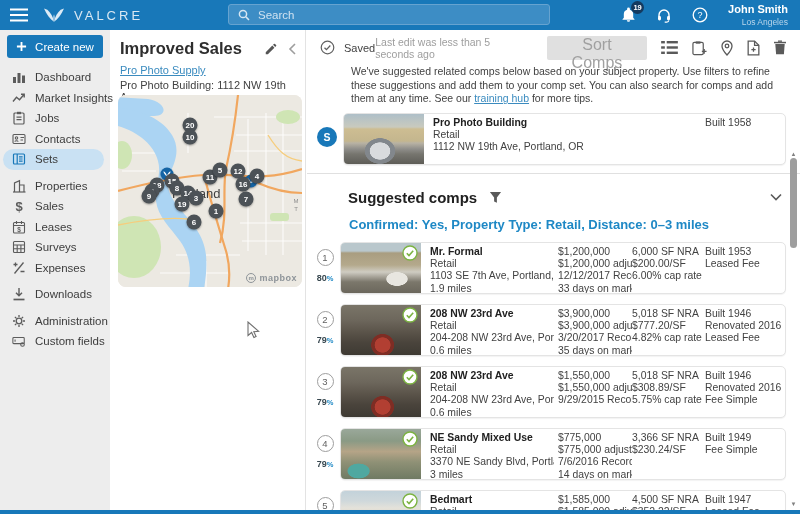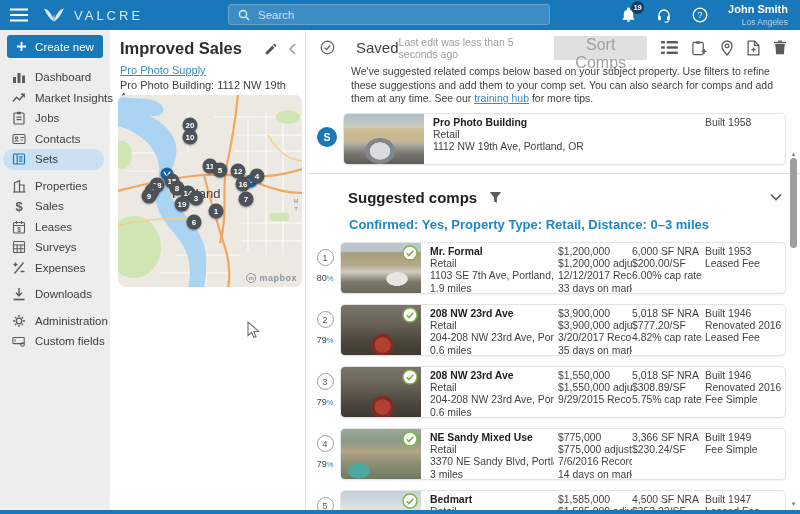--- a/index.html
+++ b/index.html
@@ -40,21 +40,21 @@
   .map svg.base{position:absolute;left:0;top:0;}
   .marker{position:absolute;width:15px;height:15px;border-radius:50%;background:#4c5257;color:#fff;font-size:8px;font-weight:700;display:flex;align-items:center;justify-content:center;transform:translate(-50%,-50%);box-shadow:0 1px 2px rgba(0,0,0,.35);cursor:pointer;z-index:3;}
   .marker.subject{width:13px;height:13px;background:#1464a5;z-index:2;}
   .map-edge-label{position:absolute;font-size:6px;color:#8d8d8d;transform:translate(-50%,-50%);z-index:1;}
   .attribution{position:absolute;right:5px;bottom:4px;display:flex;align-items:center;gap:3px;z-index:4;color:#8e9499;font-size:9px;font-weight:700;letter-spacing:.5px;}
   .attribution .m-circle{width:10px;height:10px;border-radius:50%;border:1.5px solid #8e9499;display:flex;align-items:center;justify-content:center;font-size:6px;font-weight:700;}
 
   
   .right-panel{position:absolute;left:307px;top:30px;right:0;bottom:4px;background:#fff;overflow:hidden;}
   .rp-toolbar{display:flex;align-items:center;height:31px;padding:4px 14px 0 13px;}
-  .saved{display:flex;align-items:center;gap:21px;font-size:15px;color:#424242;}
+  .saved{display:flex;align-items:center;gap:9px;font-size:11px;color:#424242;}
   .last-edit{margin-left:auto;font-size:10.5px;color:#9e9e9e;}
   .sort-btn{background:#e0e0e0;color:#a0a0a0;border:none;border-radius:2px;font-size:16px;height:24px;padding:0 13px;margin-left:16px;cursor:default;}
   .tool-icons{display:flex;align-items:center;gap:14px;margin-left:14px;}
   .tool-icons .ticon{display:flex;cursor:pointer;}
   .banner{font-size:10.5px;color:#424242;line-height:13.5px;margin:4px 14px 7px 44px;}
   .banner a{color:#3a8bbf;text-decoration:underline;cursor:pointer;}
 
   .subject-row,.comp-row{display:flex;align-items:flex-start;padding:0 14px 0 6px;}
   .comp-row{padding-bottom:10px;}
   .sbadge{width:20px;height:20px;border-radius:50%;background:#1878b9;color:#fff;font-size:10.5px;font-weight:700;display:flex;align-items:center;justify-content:center;margin:14px 6px 0 4px;flex:none;}
@@ -69,21 +69,21 @@
   .line.name{font-weight:700;color:#212121;}
 
   .divider{border-top:1px solid #e0e0e0;margin-top:8px;}
   .sc-head{display:flex;align-items:center;padding:15px 18px 0 41px;}
   .sc-title{font-size:15px;font-weight:700;color:#212121;margin-right:12px;}
   .sc-chevron{margin-left:auto;display:flex;cursor:pointer;}
   .filters{font-size:13px;color:#1e88c5;padding:11px 0 10px 42px;font-weight:bold;}
 
   .rank-col{width:24px;flex:none;text-align:center;padding-top:7px;margin-right:3px;}
   .rank{width:17px;height:17px;border:1px solid #9e9e9e;border-radius:50%;background:#fff;color:#616161;font-size:9.5px;display:flex;align-items:center;justify-content:center;margin:0 auto 7px;}
-  .match{font-size:9px;font-weight:400;color:#37474f;}
+  .match{font-size:9px;font-weight:700;color:#37474f;}
   .match .pct{color:#1e88c5;font-size:7.5px;}
 
   
   .ph-subject{background:radial-gradient(ellipse at 45% 74%,#d9dbdd 0 16%,#82878c 17% 24%,transparent 25%),linear-gradient(180deg,#aebfc8 0%,#c9cabe 26%,#cdbd92 30%,#c4b68e 54%,#b9b3a4 58%,#8f8e8a 70%,#77766f 80%,#5e5d57 100%);}
   .ph-1{background:radial-gradient(ellipse at 70% 72%,#e8e6e0 0 13%,transparent 14%),linear-gradient(180deg,#b9c7cc 0%,#b9c7cc 16%,#a99d80 20%,#b4a98c 44%,#cfccc2 58%,#7b776b 78%,#6b675c 100%);}
   .ph-2,.ph-3{background:radial-gradient(ellipse at 52% 80%,#b23f32 0 13%,#7e2d24 14% 19%,transparent 20%),linear-gradient(180deg,#7a7568 0%,#6d675c 30%,#5a5349 55%,#4a443c 75%,#3e3a33 100%);}
   .ph-4{background:radial-gradient(ellipse at 22% 84%,#4fa8a0 0 12%,transparent 13%),linear-gradient(180deg,#9aa89a 0%,#8a9a85 24%,#b5a487 45%,#8f9176 66%,#6f7a63 100%);}
   .ph-5{background:linear-gradient(180deg,#c3d2da 0%,#cfd8db 20%,#e4e2da 34%,#d8d4c8 50%,#4a4e55 60%,#b8b4a8 72%,#9a958a 85%,#7a766c 100%);}
 
   
@@ -326,21 +326,21 @@
           <path d="M0 96 C30 88 60 82 86 80 C118 77 140 88 184 74"></path>
           <path d="M120 0 C117 28 113 52 108 74 C104 94 110 120 102 148"></path>
           <path d="M86 80 C92 104 100 130 108 156 C112 170 112 182 110 194"></path>
           <path d="M140 88 C158 96 172 98 184 98"></path>
         </g>
         <text x="54" y="103" font-size="13" fill="#3f3f3f" font-family="Liberation Sans,sans-serif">Portland</text>
       </svg>
       <div id="map-markers" style="position:absolute;inset:0;">
           <div class="marker" style="left: 72px; top: 30px;">20</div>
           <div class="marker" style="left: 72px; top: 42px;">10</div>
-          <div class="marker" style="left: 92px; top: 71px;">11</div>
+          <div class="marker" style="left: 92px; top: 82px;">11</div>
           <div class="marker" style="left: 102px; top: 75px;">5</div>
           <div class="marker" style="left: 120px; top: 76px;">12</div>
           <div class="marker" style="left: 139px; top: 81px;">4</div>
           <div class="marker" style="left: 125px; top: 89px;">16</div>
           <div class="marker" style="left: 54px; top: 86px;">15</div>
           <div class="marker" style="left: 39px; top: 90px;">18</div>
           <div class="marker" style="left: 59px; top: 93px;">8</div>
           <div class="marker" style="left: 34px; top: 96px;">2</div>
           <div class="marker" style="left: 31px; top: 101px;">9</div>
           <div class="marker" style="left: 70px; top: 98px;">14</div>

